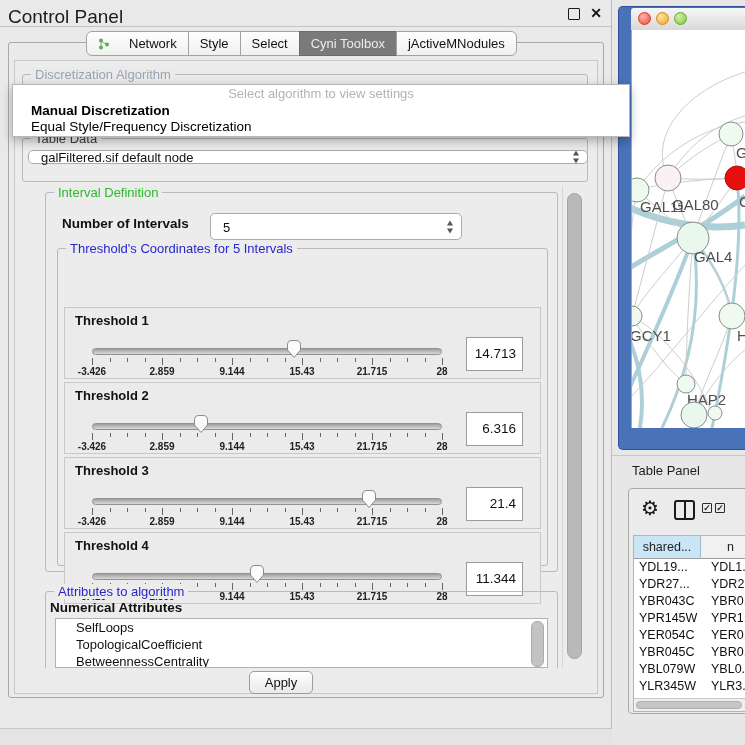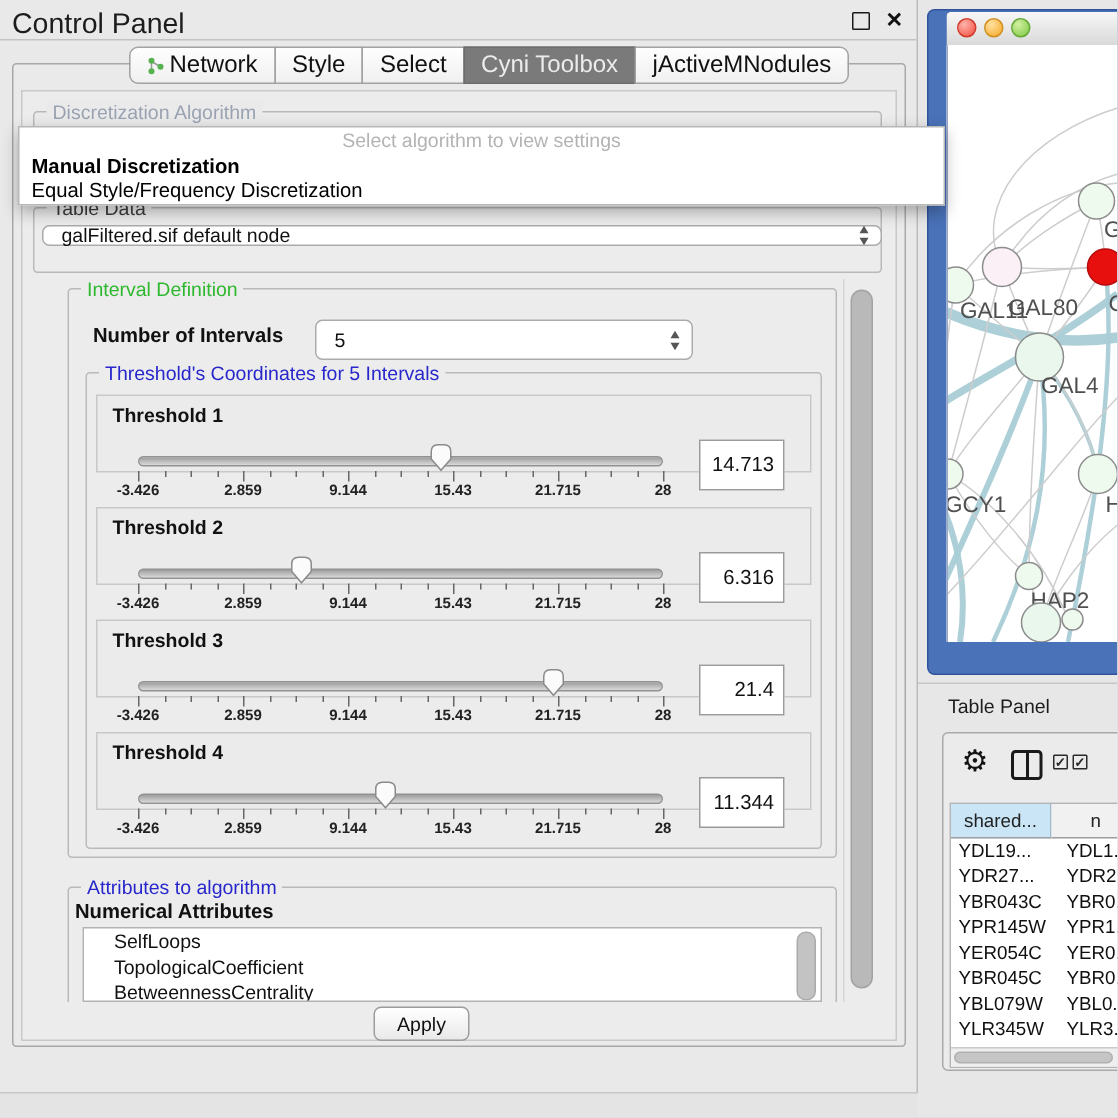--- a/index.html
+++ b/index.html
@@ -13,21 +13,21 @@
   #float-btn{position:absolute;right:31px;top:8px;width:10px;height:10px;border:1.5px solid #1a1a1a;border-radius:1px;}
   #close-btn{position:absolute;right:9px;top:5px;font-size:14px;font-weight:700;color:#111;}
 
   #content-panel{position:absolute;left:8px;top:42px;width:596px;height:656px;border:1px solid #a8a8a8;border-radius:3px;background:#eaeaea;box-sizing:border-box;}
   #inner-panel{position:absolute;left:14px;top:60px;width:584px;height:634px;border:1px solid #c9c9c9;background:#ececec;box-sizing:border-box;}
 
   
   .tabstrip{position:absolute;display:flex;z-index:30;}
   #top-tabs{left:86px;top:31px;height:25px;}
   #bottom-tabs{left:142px;top:703px;height:23px;}
-  .tab{display:flex;align-items:center;gap:3px;padding:0 11px;font-size:16px;color:#111;
+  .tab{display:flex;align-items:center;gap:19px;padding:0 11px;font-size:13px;color:#111;
        background:linear-gradient(#fefefe,#f0f0f0);border:1px solid #a2a2a2;margin-left:-1px;height:100%;box-sizing:border-box;white-space:nowrap;}
   .tab:first-child{border-radius:6px 0 0 6px;margin-left:0;}
   .tab:last-child{border-radius:0 6px 6px 0;}
   .tab.sel{background:#7a7a7a;color:#ececec;border-color:#6c6c6c;}
 
   
   .group{position:absolute;border:1px solid #b9b9b9;border-radius:3px;box-sizing:border-box;}
   .gtitle{position:absolute;top:-8px;left:8px;background:#ececec;padding:0 4px;font-size:13px;white-space:nowrap;}
   .gtitle.green{color:#2eb82e;}
   .gtitle.blue{color:#2727cc;}
@@ -43,30 +43,30 @@
   #alg-combo{left:30px;top:92px;width:556px;height:30px;z-index:2;box-shadow:0 0 0 3px rgba(98,155,221,.85);}
   #td-combo{left:28px;top:150px;width:560px;height:14px;z-index:3;}
 
   #alg-group{left:22px;top:74px;width:566px;height:62px;z-index:1;background:#eaeaea;}
   #td-group{left:22px;top:138px;width:566px;height:44px;z-index:2;}
 
   
   #popup{position:absolute;left:12px;top:84px;width:618px;height:53px;background:#fff;border:1px solid #b7b7b7;
          box-shadow:0 4px 10px rgba(0,0,0,.3);z-index:20;box-sizing:border-box;}
   #pop-prompt{height:18px;line-height:18px;text-align:center;color:#b3b3b3;font-size:13px;}
-  .pop-item{height:16px;line-height:16px;padding-left:8px;font-size:13.5px;color:#000;white-space:nowrap;}
+  .pop-item{height:16px;line-height:16px;padding-left:18px;font-size:13.5px;color:#000;white-space:nowrap;}
   .pop-item.bold{font-weight:700;}
 
   
   #viewport{position:absolute;left:16px;top:186px;width:546px;height:482px;overflow:hidden;z-index:2;border-right:1px solid #d6d6d6;box-sizing:content-box;}
   #int-group{left:29px;top:6px;width:513px;height:380px;}
   #ni-label{position:absolute;left:46px;top:30px;font-size:13.5px;font-weight:700;color:#111;}
   #ni-combo{left:194px;top:27px;width:252px;height:27px;}
   #thr-group{left:41px;top:62px;width:491px;height:318px;}
-  .thr-item{position:absolute;left:6px;width:477px;height:52px;background:#ebebeb;border:1px solid #c8c8c8;box-sizing:border-box;}
+  .thr-item{position:absolute;left:6px;width:477px;height:72px;background:#ebebeb;border:1px solid #c8c8c8;box-sizing:border-box;margin-top:44px;}
   .thr-name{position:absolute;left:10px;top:5px;font-weight:700;font-size:13px;color:#111;}
   .thr-track{position:absolute;left:27px;top:40px;width:350px;height:7px;border-radius:4px;background:linear-gradient(#9e9e9e,#d9d9d9);border:1px solid #929292;box-sizing:border-box;}
   .thr-thumb{position:absolute;top:31px;}
   .thr-ticks{position:absolute;left:0;top:50px;width:100%;height:8px;}
   .thr-ticks i{position:absolute;top:0;width:1px;height:4px;background:#666;}
   .thr-ticks i.mj{height:7px;}
   .thr-labels{position:absolute;left:0;top:58px;width:100%;height:12px;}
   .tkl{position:absolute;width:50px;text-align:center;font-size:10px;font-weight:700;color:#222;}
   .thr-value{position:absolute;left:401px;top:29px;width:57px;height:34px;background:#fff;border:1px solid #9b9b9b;box-sizing:border-box;
              font-size:13.5px;color:#111;text-align:right;line-height:32px;padding-right:6px;}

